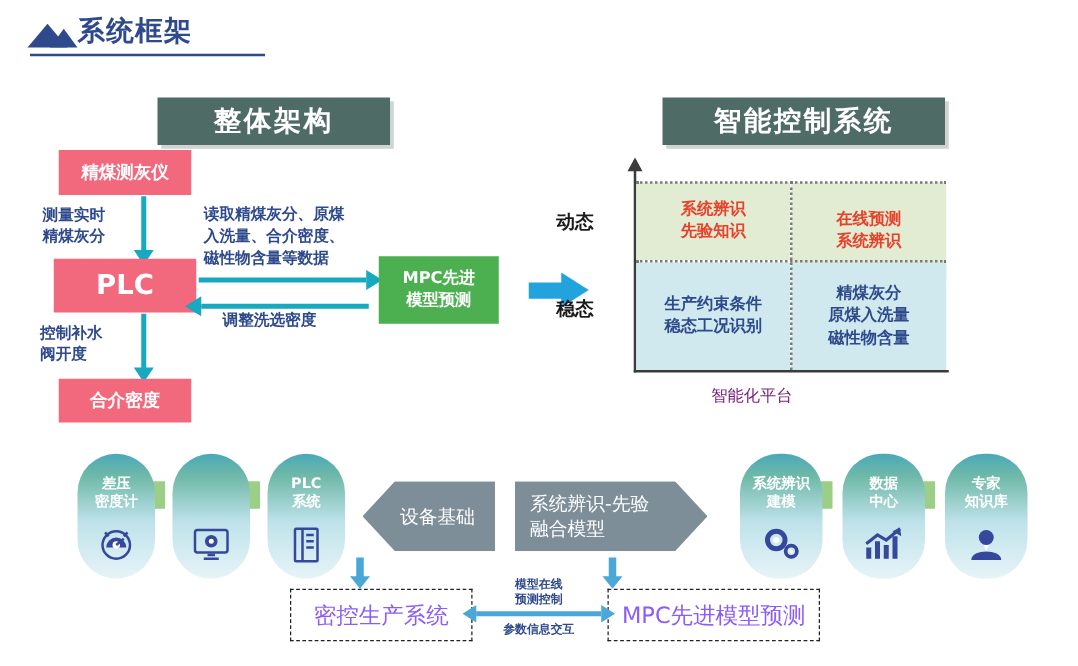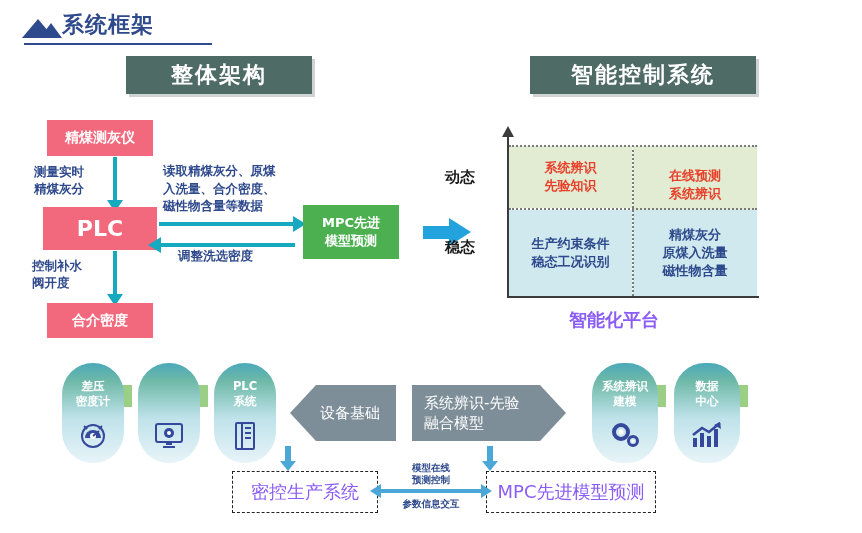--- a/index.html
+++ b/index.html
@@ -19,21 +19,21 @@
   #header .tri2{position:absolute;left:18px;top:13px;width:0;height:0;
      border-left:11px solid transparent;border-right:11px solid transparent;
      border-bottom:15px solid #2f4a8c;}
   #header .htxt{position:absolute;left:40px;top:0px;font-size:22px;font-weight:bold;
      color:#2f4a8c;letter-spacing:1px;white-space:nowrap;}
   #header .rule{position:absolute;left:2px;top:33px;width:188px;height:2px;background:#2f4a8c;}
 
   
   .plate{background:#4f6b66;color:#ffffff;font-size:22px;font-weight:bold;
      display:flex;align-items:center;justify-content:center;letter-spacing:2px;
-     box-shadow:3px 3px 0 rgba(120,130,128,.35);}
+     box-shadow:3px 3px 0 rgba(120,130,128,.35);margin-top:22px;}
   #plate-left{left:126px;top:56px;width:186px;height:38px;}
   #plate-right{left:530px;top:56px;width:226px;height:38px;}
 
   
   .pbox{background:#f2687c;color:#ffffff;display:flex;align-items:center;
      justify-content:center;font-weight:bold;}
   #box-ash{left:47px;top:120px;width:106px;height:36px;font-size:14px;}
   #box-plc{left:43px;top:207px;width:114px;height:43px;font-size:22px;}
   #box-dens{left:47px;top:303px;width:106px;height:35px;font-size:14px;}
 
@@ -91,21 +91,21 @@
   #q-br{left:126px;top:90px;width:124px;height:86px;}
   .dash-h{position:absolute;height:0;border-top:2px dotted #7a7a7a;}
   .dash-v{position:absolute;width:0;border-left:2px dotted #7a7a7a;}
   #dash-top{left:2px;top:25px;width:248px;}
   #dash-mid{left:2px;top:88px;width:248px;}
   #dash-ctr{left:125px;top:25px;height:151px;}
 
   .qylab{position:absolute;font-size:15px;font-weight:bold;color:#1a1a1a;white-space:nowrap;}
   #qy-dyn{left:-62px;top:48px;}
   #qy-sta{left:-62px;top:118px;}
-  #qxlab{position:absolute;left:62px;top:188px;font-size:18px;font-weight:bold;color:#8b5cf6;white-space:nowrap;}
+  #qxlab{position:absolute;left:62px;top:188px;font-size:13px;font-weight:normal;color:#701a75;white-space:nowrap;}
 
   
   .capsule{position:absolute;width:62px;height:100px;border-radius:31px;
      background:linear-gradient(180deg,#4aa9b8 0%,#6fb9a8 18%,#bfe2ea 55%,#e7f4f8 100%);
      overflow:hidden;}
   .capsule .ctext{position:absolute;left:0;top:16px;width:100%;text-align:center;
      color:#ffffff;font-size:11.5px;font-weight:bold;line-height:1.3;}
   .capsule .cicon{position:absolute;left:0;top:58px;width:100%;text-align:center;}
   .connector{position:absolute;top:22px;width:14px;height:22px;background:#9ccf86;}
 
@@ -327,20 +327,33 @@
           <rect x="3" y="17" width="4" height="9" fill="#35489c"></rect>
           <rect x="10" y="12" width="4" height="14" fill="#35489c"></rect>
           <rect x="17" y="15" width="4" height="11" fill="#35489c"></rect>
           <rect x="24" y="8" width="4" height="18" fill="#35489c"></rect>
           <polyline points="3,14 12,7 19,11 30,2" fill="none" stroke="#35489c" stroke-width="2.5"></polyline>
           <polygon points="30,1 31,8 24,4" fill="#35489c"></polygon>
         </svg>
     </div>
   </div>
 
+  <div class="capsule" style="left:168px;top:0;width:66px;">
+    <div class="ctext">
+      <div>专家</div>
+      <div>知识库</div>
+    </div>
+    <div class="cicon">
+      <svg width="30" height="28" viewBox="0 0 30 28">
+          <circle cx="15" cy="9" r="6" fill="#35489c"></circle>
+          <path d="M3 27 C3 18 27 18 27 27 Z" fill="#35489c"></path>
+          <path d="M13 15 L15 20 L17 15 Z" fill="#fff"></path>
+        </svg>
+    </div>
+  </div>
 </div>
 
 <div class="chev" id="chev-left">设备基础</div>
 <div class="chev" id="chev-right">
   <div>
     <div>系统辨识-先验</div>
     <div>融合模型</div>
   </div>
 </div>
 

